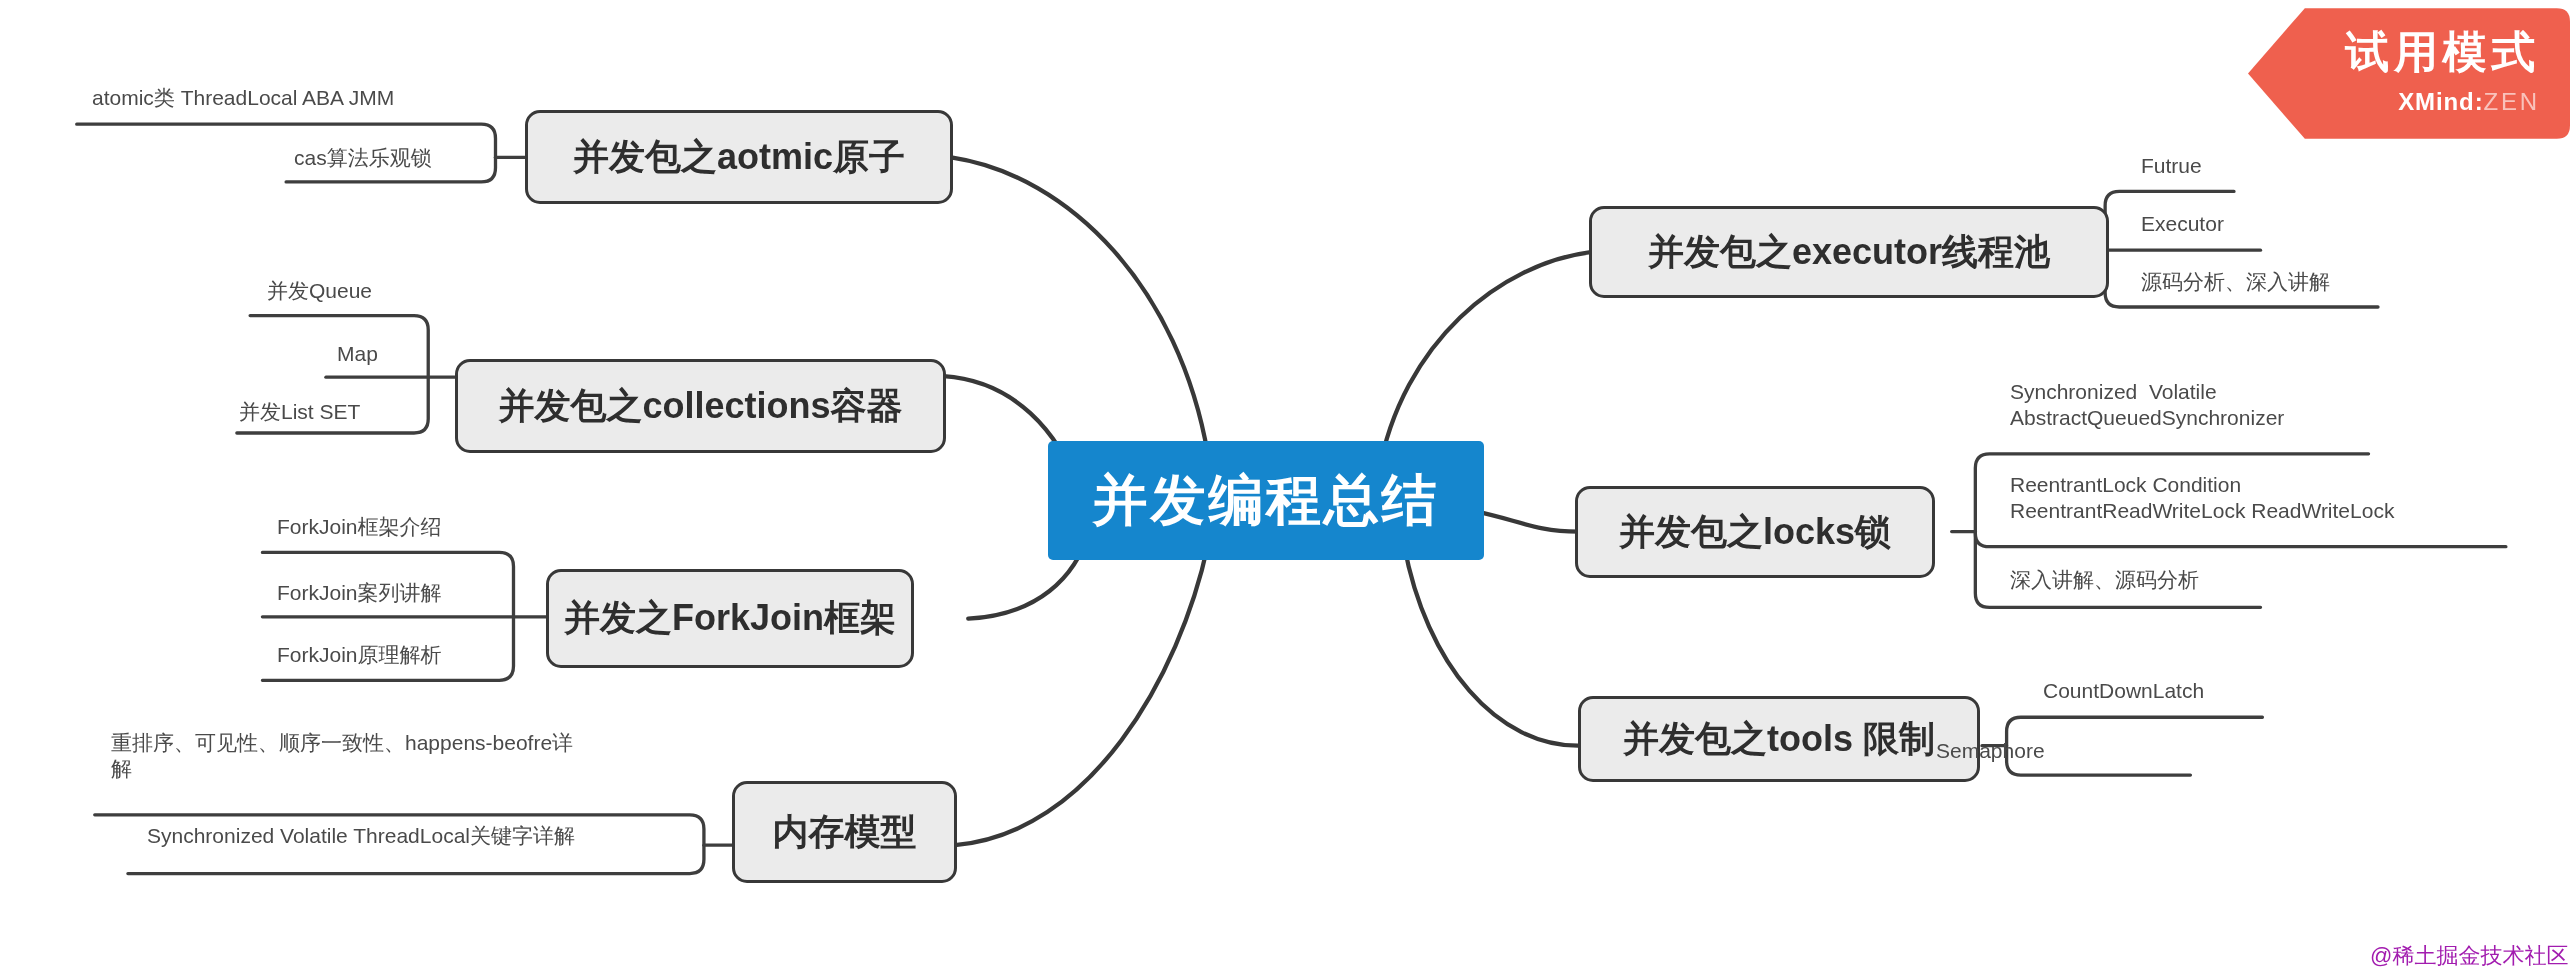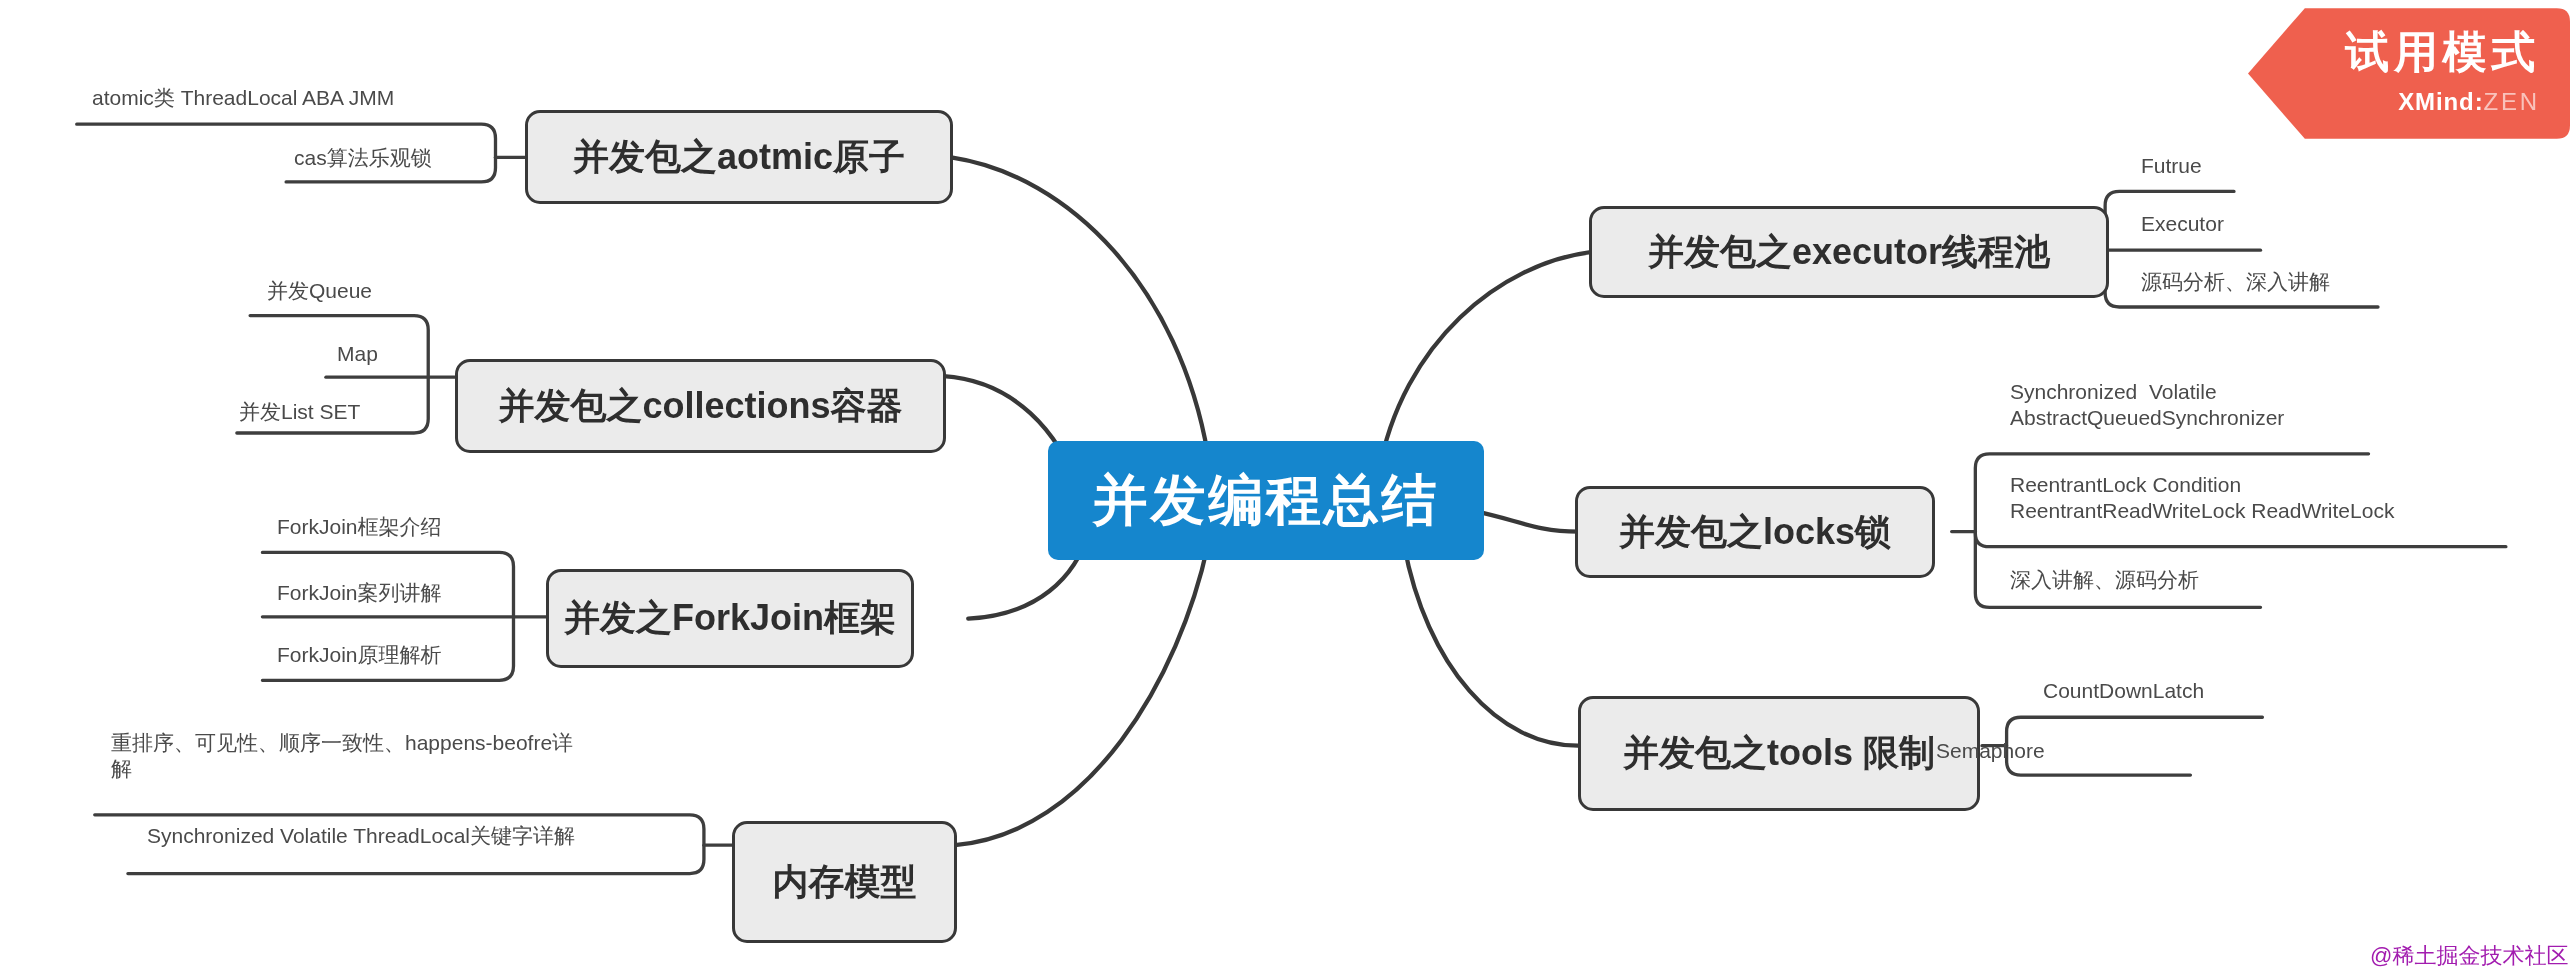--- a/index.html
+++ b/index.html
@@ -8,21 +8,21 @@
     background:#ffffff;
     font-family:"Liberation Sans","DejaVu Sans",sans-serif;
   }
   svg.connector-layer { position:absolute; left:0; top:0; z-index:1; }
   svg.connector-layer path.curve   { fill:none; stroke:#383838; stroke-width:4.5; stroke-linecap:round; }
   svg.connector-layer path.bracket { fill:none; stroke:#3e3e3e; stroke-width:3.5; stroke-linecap:round; }
 
   .root-node {
     position:absolute; z-index:3;
     left:1048px; top:441px; width:436px; height:119px;
-    background:#1586cd; border-radius:10px;
+    background:#1586cd; border-radius:5px;
     display:flex; align-items:center; justify-content:center;
     font-size:55px; font-weight:bold; color:#ffffff; letter-spacing:2.8px;
     cursor:default;
   }
   .branch-node {
     position:absolute; z-index:2; box-sizing:border-box;
     background:#ebebeb; border:3.8px solid #383838; border-radius:15px;
     display:flex; align-items:center; justify-content:center;
     font-size:36px; font-weight:bold; color:#2e2e2e; white-space:nowrap;
     cursor:default;
@@ -30,24 +30,24 @@
   .child-label {
     position:absolute; z-index:2;
     font-size:21px; color:#4a4a4a; line-height:1.26;
     white-space:pre-wrap; cursor:default;
   }
 
   
   #node-aotmic      { left:525px;  top:110px; width:428px; height:94px;  }
   #node-collections { left:455px;  top:330px; width:491px; height:94px;margin-top:29px;  }
   #node-forkjoin    { left:546px;  top:569px; width:368px; height:99px; }
-  #node-memory      { left:732px;  top:821px; width:225px; height:122px;  }
+  #node-memory      { left:732px;  top:781px; width:225px; height:102px;  }
   #node-executor    { left:1589px; top:206px; width:520px; height:92px;  }
   #node-locks       { left:1575px; top:486px; width:360px; height:92px;  }
-  #node-tools       { left:1578px; top:696px; width:402px; height:115px; }
+  #node-tools       { left:1578px; top:696px; width:402px; height:86px; }
 
   
   #lbl-a1 { left:92px;   top:85px;  }
   #lbl-a2 { left:294px;  top:145px; }
   #lbl-c1 { left:267px;  top:278px; }
   #lbl-c2 { left:337px;  top:341px; }
   #lbl-c3 { left:239px;  top:399px; }
   #lbl-f1 { left:277px;  top:514px; }
   #lbl-f2 { left:277px;  top:580px; }
   #lbl-f3 { left:277px;  top:642px; }

